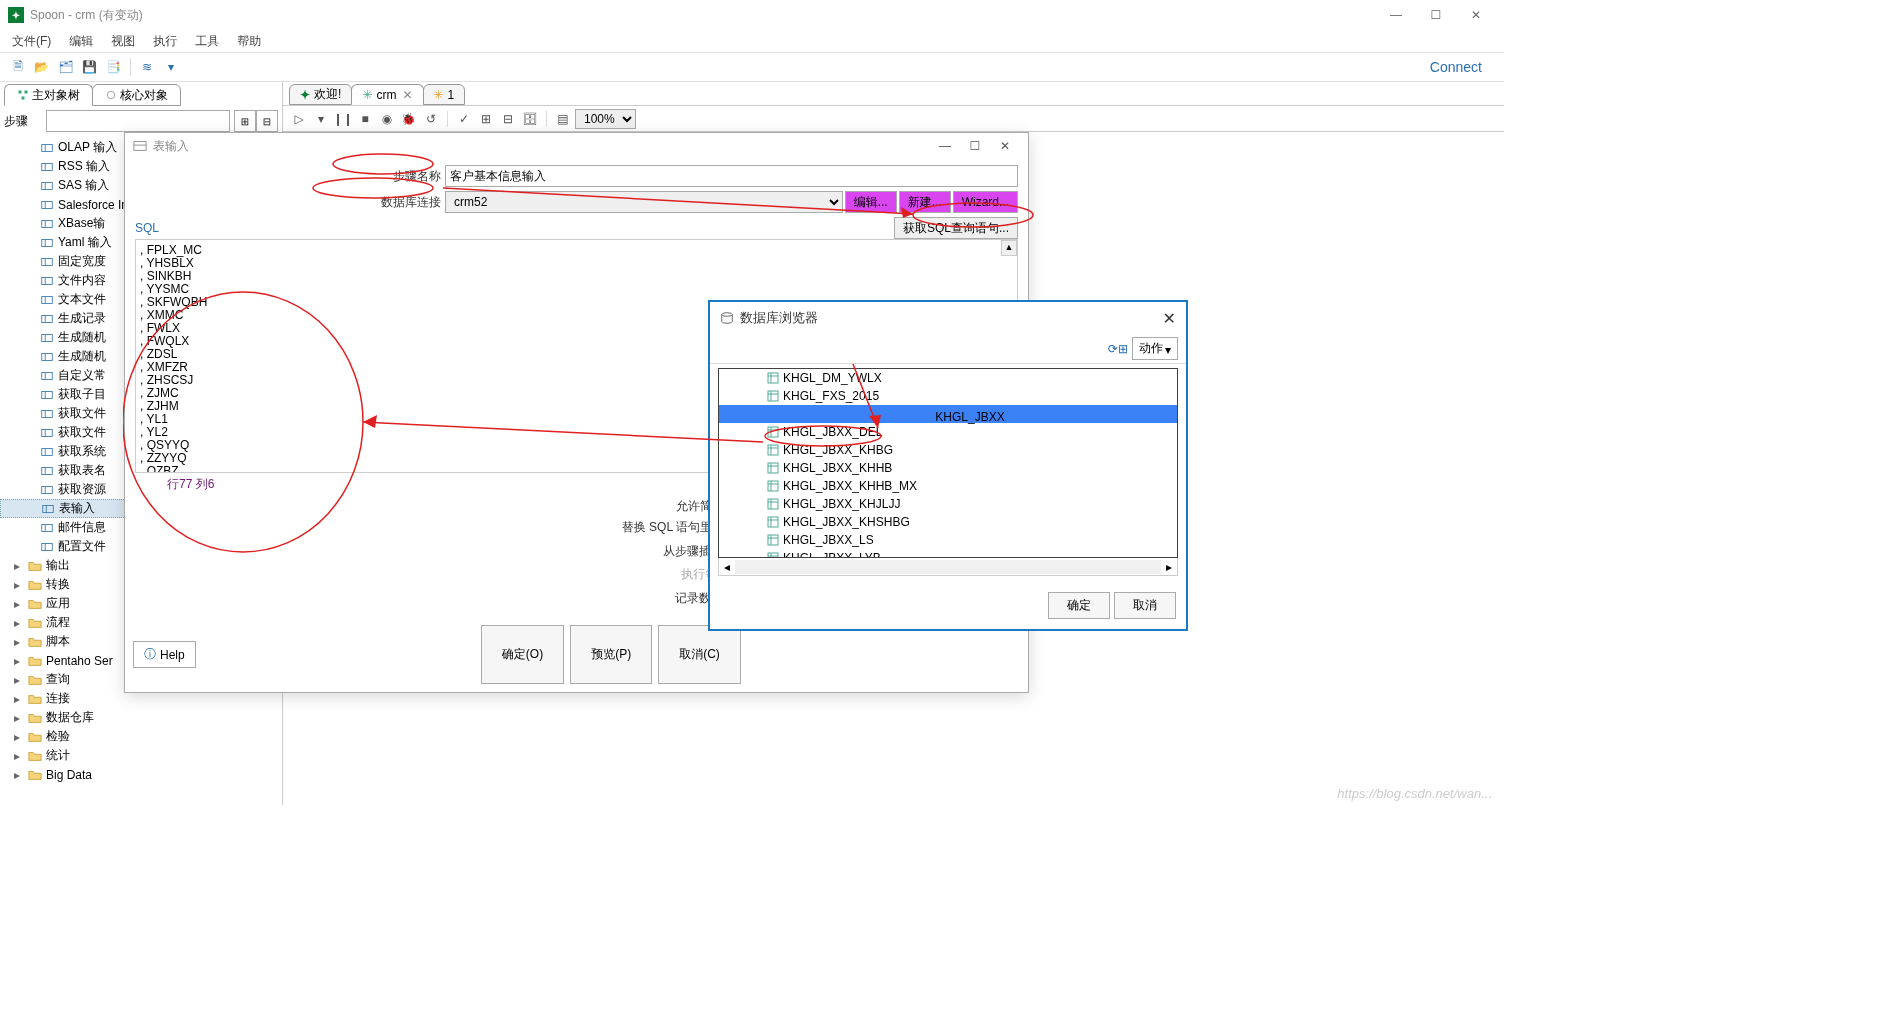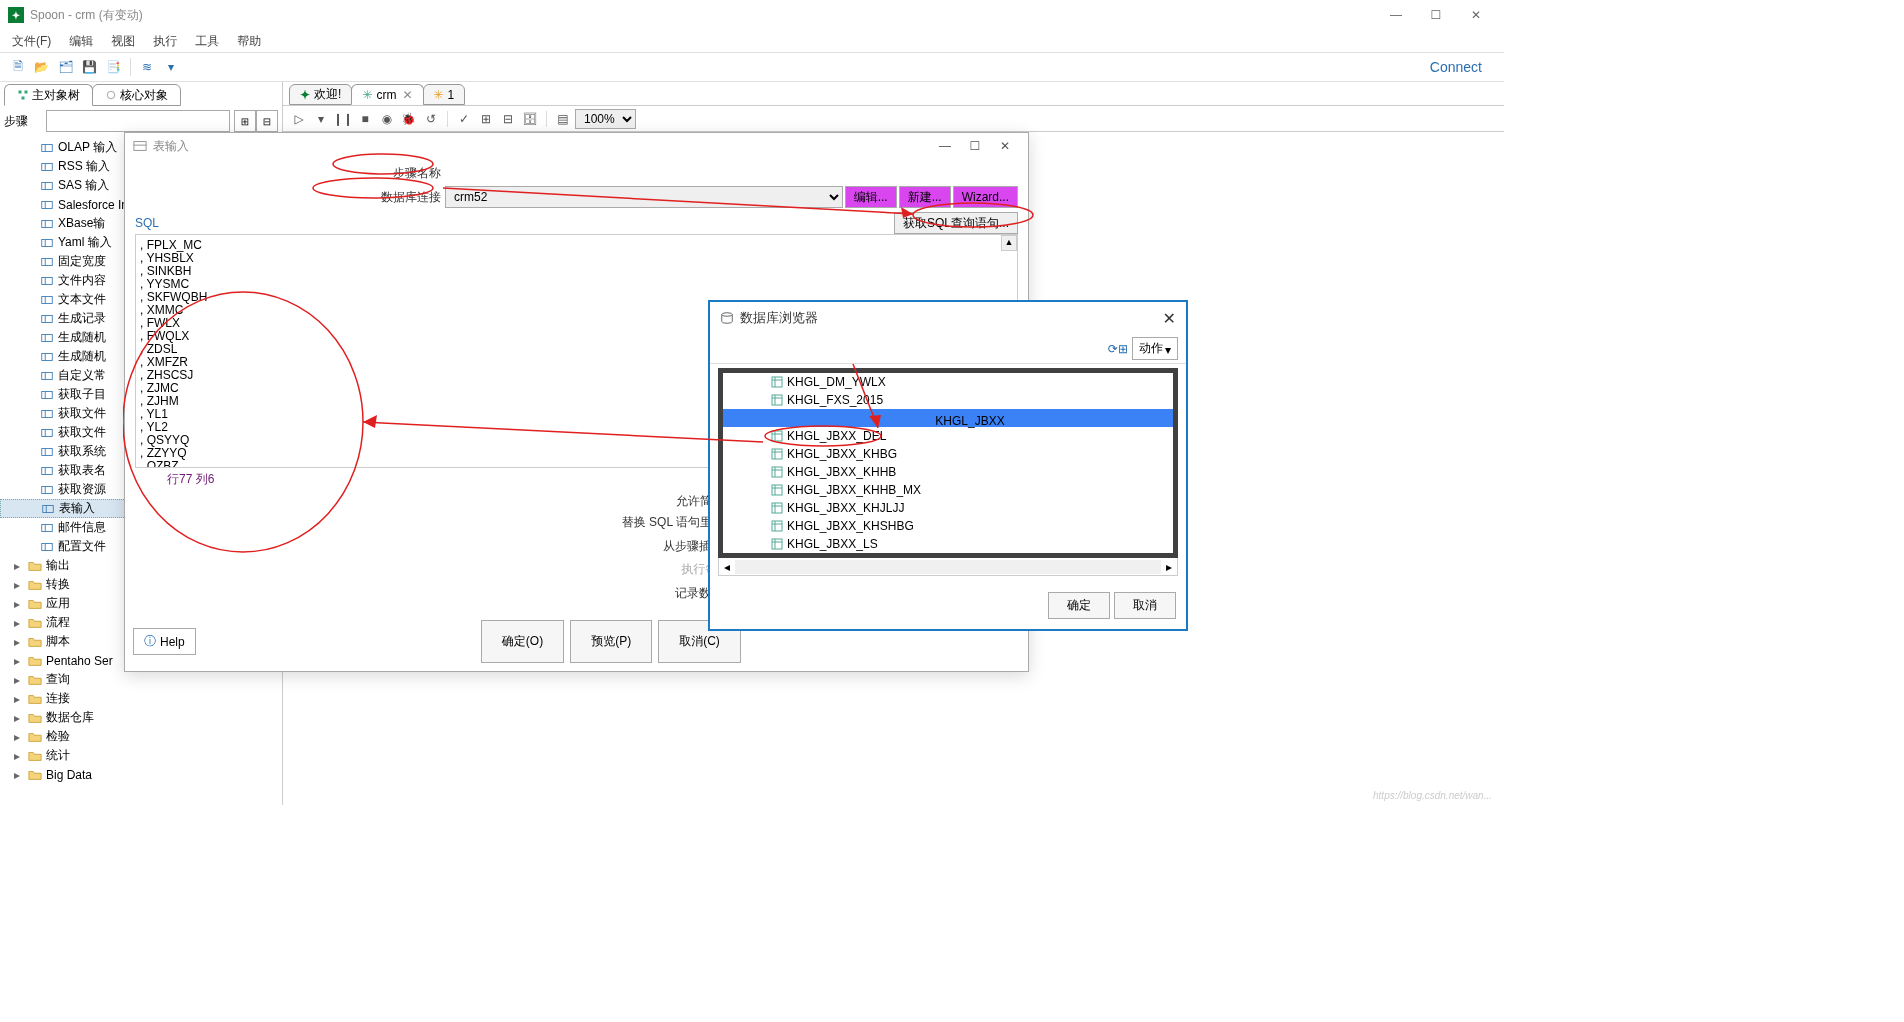--- a/index.html
+++ b/index.html
@@ -73,44 +73,44 @@
 .status-line { padding: 3px 0; color: #701a75; margin-left: 32px; }
 .opt-row { display: flex; align-items: center; justify-content: flex-end; padding: 2px 0; gap: 4px; }
 .opt-row .olbl { text-align: right; color: #333; padding-right: 2px; }
 .opt-row .olbl.gray { color: #aaa; }
 .opt-row input[type=text] { width: 265px; height: 22px; border: 1px solid #aaa; padding: 0 4px; }
 .opt-row input[type=checkbox] { width: 14px; height: 14px; margin-right: 250px; }
 
 .dlg-buttons { display: flex; align-items: center; padding: 8px; gap: 6px; }
 .dlg-buttons .help { border: 1px solid #aaa; padding: 4px 10px; display: flex; align-items: center; gap: 4px; }
 .dlg-buttons .spacer { flex: 1; }
-.dlg-buttons .btn { border: 1px solid #aaa; padding: 12px 20px; background: #f6f6f6; }
+.dlg-buttons .btn { border: 1px solid #aaa; padding: 20px 20px; background: #f6f6f6; }
 
 
 .db-dialog { position: absolute; border: 2px solid #1a7bc4; background: #fff; }
 .db-title { height: 32px; display: flex; align-items: center; padding: 0 10px; }
 .db-title svg { width: 14px; height: 14px; margin-right: 6px; }
 .db-title .t { flex: 1; color: #333; font-size: 13px; }
 .db-title .x { font-size: 16px; color: #333; }
 .db-toolbar { height: 30px; display: flex; align-items: center; justify-content: flex-end; padding: 0 8px; border-bottom: 1px solid #ddd; gap: 4px; }
 .db-toolbar .action { border: 1px solid #aaa; padding: 2px 6px; display: flex; align-items: flex-end; gap: 2px; }
-.db-list { height: 190px; overflow: auto; border: 5px solid #404040; margin: 4px 8px 0 8px; position: relative; }
+.db-list { height: 190px; overflow: auto; border: 1px solid #404040; margin: 4px 8px 0 8px; position: relative; }
 .db-item { display: flex; align-items: center; padding: 1px 4px 1px 48px; height: 18px; gap: 4px; }
 .db-item.selected { background: #3b82f6; flex-direction: column; }
 .db-item svg { width: 12px; height: 12px; }
 .db-hscroll { height: 18px; margin: 0 8px 6px 8px; border: 1px solid #ccc; border-top: none; display: flex; align-items: center; }
 .db-hscroll .ar { width: 16px; text-align: center; }
 .db-hscroll .track { flex: 1; background: #f0f0f0; height: 14px; }
 .db-buttons { display: flex; justify-content: flex-end; padding: 10px; gap: 4px; }
 .db-buttons .btn { border: 1px solid #aaa; padding: 4px 18px; background: #f6f6f6; }
 
 
 .red-annot { position: absolute; pointer-events: none; }
 
-.watermark { position: absolute; bottom: 4px; right: 12px; color: #ccc; font-size: 10px; font-style: italic; }
+.watermark { position: absolute; bottom: 4px; right: 12px; color: #ccc; font-size: 13px; font-style: italic; }
 </style>
 </head>
 <body>
 
 <div class="titlebar">
   <span class="app-icon">✦</span>
   <span class="title">Spoon - crm (有变动)</span>
   <span class="winbtn">—</span>
   <span class="winbtn">☐</span>
   <span class="winbtn">✕</span>
@@ -454,20 +454,21 @@
           </svg>
         <span>表输入</span>
         <span class="spacer"></span>
         <span class="wb">—</span>
         <span class="wb">☐</span>
         <span class="wb">✕</span>
       </div>
       <div class="dlg-body">
         <div class="form-row">
           <span class="flbl">步骤名称</span>
+          <input type="text" value="客户基本信息输入" style="">
         </div>
         <div class="form-row">
           <span class="flbl">数据库连接</span>
           <select style="flex:1;height:22px;border:1px solid #aaa"><option>crm52</option></select>
           <button class="btn">编辑...</button>
           <button class="btn">新建...</button>
           <button class="btn">Wizard...</button>
         </div>
         <div style="display:flex;align-items:center">
           <span class="sql-label">SQL</span>

